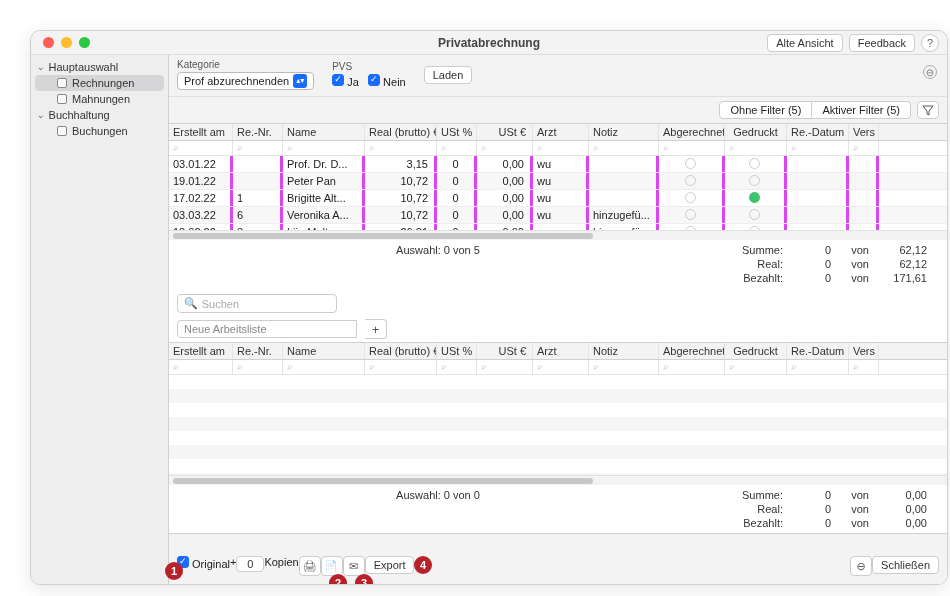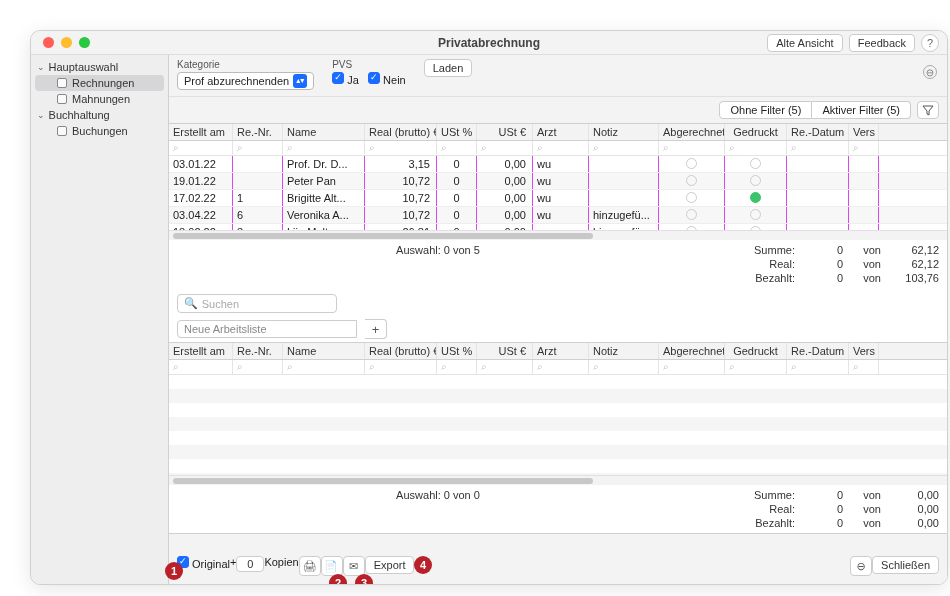--- a/index.html
+++ b/index.html
@@ -14,47 +14,47 @@
 .btn { background: #fff; border: 1px solid #ccc; border-radius: 4px; font-size: 11px; padding: 2px 8px; color:#333; cursor:pointer;}
 .help { width: 18px; height:18px; border-radius:50%; border:1px solid #ccc; background:#fff; font-size:11px; display:flex; align-items:center; justify-content:center; color:#666;}
 .body { flex:1; display:flex; overflow:hidden; }
 .sidebar { width: 138px; background:#eee; border-right:1px solid #d0d0d0; padding-top:4px; font-size:11px; color:#333;}
 .side-group { padding: 2px 6px; display:flex; align-items:center; gap:4px; cursor:pointer;}
 .side-item { padding: 2px 6px 2px 22px; display:flex; align-items:center; gap:5px; cursor:pointer; border-radius:4px; margin:0 4px;}
 .side-item.selected { background:#d6d6d8; }
 .chev { font-size:9px; color:#666;}
 .sq { width:10px; height:10px; border:1px solid #888; border-radius:2px; background:#fafafa; display:inline-block;}
 .main { flex:1; display:flex; flex-direction:column; background:#fff; font-size:11px; color:#222; position:relative;}
-.toolbar { display:flex; align-items:flex-start; gap:18px; padding:4px 8px 6px 8px; border-bottom:1px solid #e0e0e0; background:#f3f3f3; position:relative;}
+.toolbar { display:flex; align-items:center; gap:18px; padding:4px 8px 6px 8px; border-bottom:1px solid #e0e0e0; background:#f3f3f3; position:relative;}
 .field-label { font-size:10px; color:#555; display:block; margin-bottom:2px;}
 .select { background:#fff; border:1px solid #bbb; border-radius:4px; padding:1px 6px; font-size:11px; display:flex; align-items:center; gap:4px;}
 .select-arrows { background:#1a6bff; color:#fff; border-radius:3px; width:14px; height:14px; font-size:8px; display:flex; flex-direction:column; align-items:center; justify-content:center; line-height:6px;}
 .cb { width:12px; height:12px; appearance:none; border:1px solid #999; border-radius:3px; background:#fff; position:relative;}
 .cb:checked { background:#1a6bff; border-color:#1a6bff;}
 .cb:checked::after { content:"✓"; color:#fff; font-size:9px; position:absolute; left:1px; top:-1px;}
 .remove-ic { position:absolute; right:10px; top:10px; width:14px; height:14px; border:1px solid #aaa; border-radius:50%; font-size:10px; display:flex; align-items:center; justify-content:center; color:#777;}
 .filter-row { display:flex; justify-content:flex-end; gap:0; padding:4px 8px; background:#f3f3f3;}
 .seg { border:1px solid #ccc; background:#fff; padding:2px 10px; font-size:11px;}
 .seg:first-child{border-radius:4px 0 0 4px;} .seg:nth-child(2){border-radius:0 4px 4px 0; border-left:none;}
 .funnel { width:22px; border:1px solid #ccc; background:#fff; border-radius:4px; margin-left:6px; display:flex; align-items:center; justify-content:center;}
 .table { border-top:1px solid #d0d0d0;}
 .thead, .trow { display:grid; grid-template-columns: 64px 50px 82px 72px 40px 56px 56px 70px 66px 62px 62px 30px; font-size:11px;}
 .thead { background:#f3f3f3; border-bottom:1px solid #d0d0d0;}
 .th { padding:2px 4px; border-right:1px solid #e4e4e4; color:#333; white-space:nowrap; overflow:hidden;}
 .srow { display:grid; grid-template-columns: 64px 50px 82px 72px 40px 56px 56px 70px 66px 62px 62px 30px; border-bottom:1px solid #e4e4e4;}
 .sc { padding:1px 4px; font-size:10px; color:#bbb; border-right:1px solid #e4e4e4;}
 .trow { border-bottom:1px solid #eee;}
 .trow:nth-child(even){background:#f7f7f7;}
-.td { padding:2px 4px; border-right:1px solid #d946ef; white-space:nowrap; overflow:hidden; text-overflow:ellipsis;}
+.td { padding:2px 4px; border-right:3px solid #d946ef; white-space:nowrap; overflow:hidden; text-overflow:ellipsis;}
 .circ { width:11px; height:11px; border:1px solid #ccc; border-radius:50%; margin:auto; display:block;}
 .circ.green { background:#3bc46b; border-color:#3bc46b;}
 .tbody { height:74px; overflow:hidden;}
 .scrollbar { height:10px; background:#f3f3f3; border-top:1px solid #e0e0e0; position:relative;}
 .scrollthumb { position:absolute; left:4px; top:2px; height:6px; width:420px; background:#c8c8c8; border-radius:3px;}
-.summary { display:flex; padding:4px 8px; font-size:11px; color:#333; gap:36px;}
+.summary { display:flex; padding:4px 20px; font-size:11px; color:#333; gap:36px;}
 .sum-left { flex:1;}
 .sum-grid { display:grid; grid-template-columns:60px 40px 30px 50px; gap:2px 8px; text-align:right; margin-left:auto;}
 .divider { height:2px; background:#d0d0d0;}
 .search { margin:6px 8px; width:160px; background:#fff; border:1px solid #ccc; border-radius:4px; padding:2px 6px; display:flex; align-items:center; gap:4px; color:#999;}
 .worklist-row { display:flex; align-items:center; gap:8px; margin:0 8px 3px 8px;}
 .worklist-input { border:1px solid #ccc; border-radius:4px 0 0 4px; padding:2px 6px; font-size:11px; width:180px; background:#fff; color:#888;}
 .plus-btn { border:1px solid #ccc; border-left:none; border-radius:0 4px 4px 0; width:22px; height:20px; background:#fff; display:flex; align-items:center; justify-content:center; font-size:13px; color:#555;}
 .tbody2 { height:100px; background:repeating-linear-gradient(#fff,#fff 14px,#f5f5f5 14px,#f5f5f5 28px);}
 .footer { border-top:1px solid #d0d0d0; padding:22px 8px; display:flex; align-items:flex-start; background:#f3f3f3;}
 .footer .sp { flex:1;}
@@ -213,21 +213,21 @@
               <div class="td col-center">
                 <span class="circ"></span>
               </div>
               <div class="td col-center">
                 <span class="circ green"></span>
               </div>
               <div class="td "></div>
               <div class="td "></div>
             </div>
             <div class="trow">
-              <div class="td ">03.04.22</div>
+              <div class="td ">03.03.22</div>
               <div class="td ">6</div>
               <div class="td ">Veronika A...</div>
               <div class="td col-right">10,72</div>
               <div class="td col-center">0</div>
               <div class="td col-right">0,00</div>
               <div class="td ">wu</div>
               <div class="td ">hinzugefü...</div>
               <div class="td col-center">
                 <span class="circ"></span>
               </div>
@@ -268,21 +268,21 @@
             <span>0</span>
             <span>von</span>
             <span>62,12</span>
           <span>Real:</span>
             <span>0</span>
             <span>von</span>
             <span>62,12</span>
           <span>Bezahlt:</span>
             <span>0</span>
             <span>von</span>
-            <span>103,76</span>
+            <span>171,61</span>
         </div>
       </div>
 
       <div class="divider"></div>
 
       <div class="search">
           <span>🔍</span>
           <span style="color:#aaa;">Suchen</span>
         </div>
 

